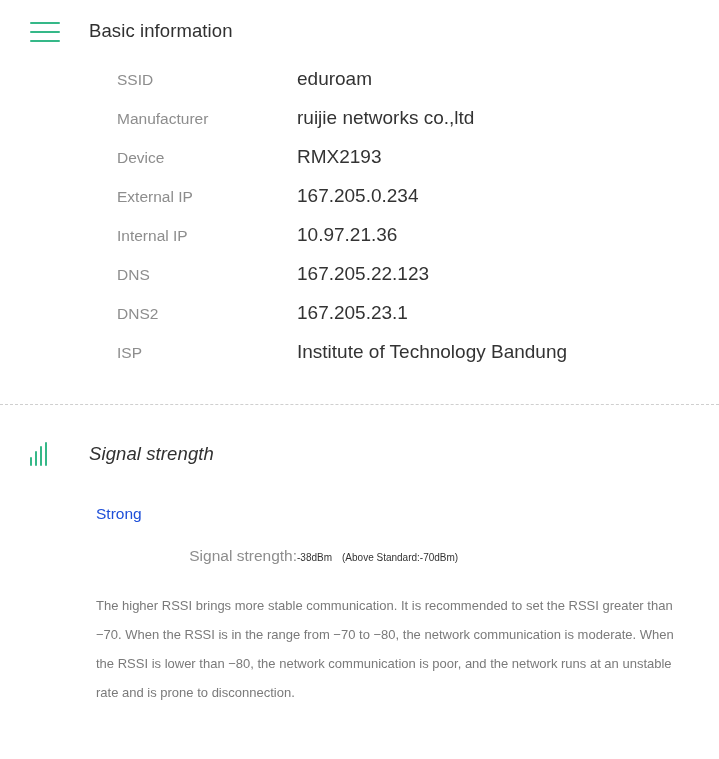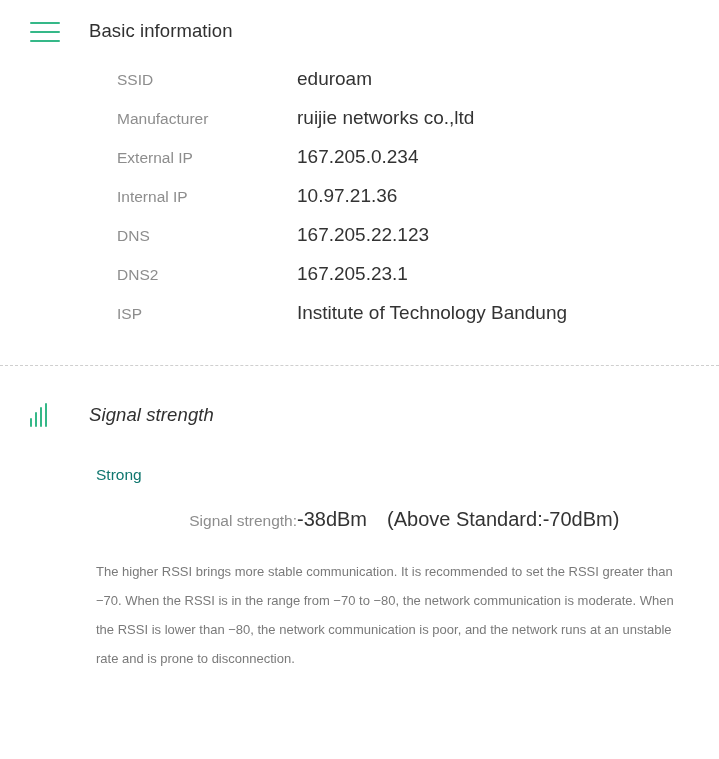--- a/index.html
+++ b/index.html
@@ -118,36 +118,36 @@
     font-style: italic;
   }
 
   .signal-body {
     padding-left: 96px;
     padding-right: 36px;
   }
 
   .signal-level {
     font-size: 15.5px;
-    color: #0f766e;
+    color: #1d4ed8;
     margin-top: 22px;
   }
 
   .signal-row {
     display: flex;
     align-items: baseline;
     margin-top: 24px;
     text-align: right;
   }
   .signal-row .info-label {
     width: 180px;
     flex: 0 0 180px;
   }
   .signal-value {
-    font-size: 20px;
+    font-size: 10px;
     color: #333333;
   }
 
   .signal-desc {
     margin-top: 26px;
     font-size: 13px;
     line-height: 29px;
     color: #7a7a7a;
     max-width: 592px;
   }
@@ -173,20 +173,24 @@
       <div class="info-row">
         <span class="info-label">SSID</span>
         <span class="info-value">eduroam</span>
       </div>
 
       <div class="info-row">
         <span class="info-label">Manufacturer</span>
         <span class="info-value">ruijie networks co.,ltd</span>
       </div>
 
+      <div class="info-row">
+        <span class="info-label">Device</span>
+        <span class="info-value">RMX2193</span>
+      </div>
 
       <div class="info-row">
         <span class="info-label">External IP</span>
         <span class="info-value">167.205.0.234</span>
       </div>
 
       <div class="info-row">
         <span class="info-label">Internal IP</span>
         <span class="info-value">10.97.21.36</span>
       </div>

